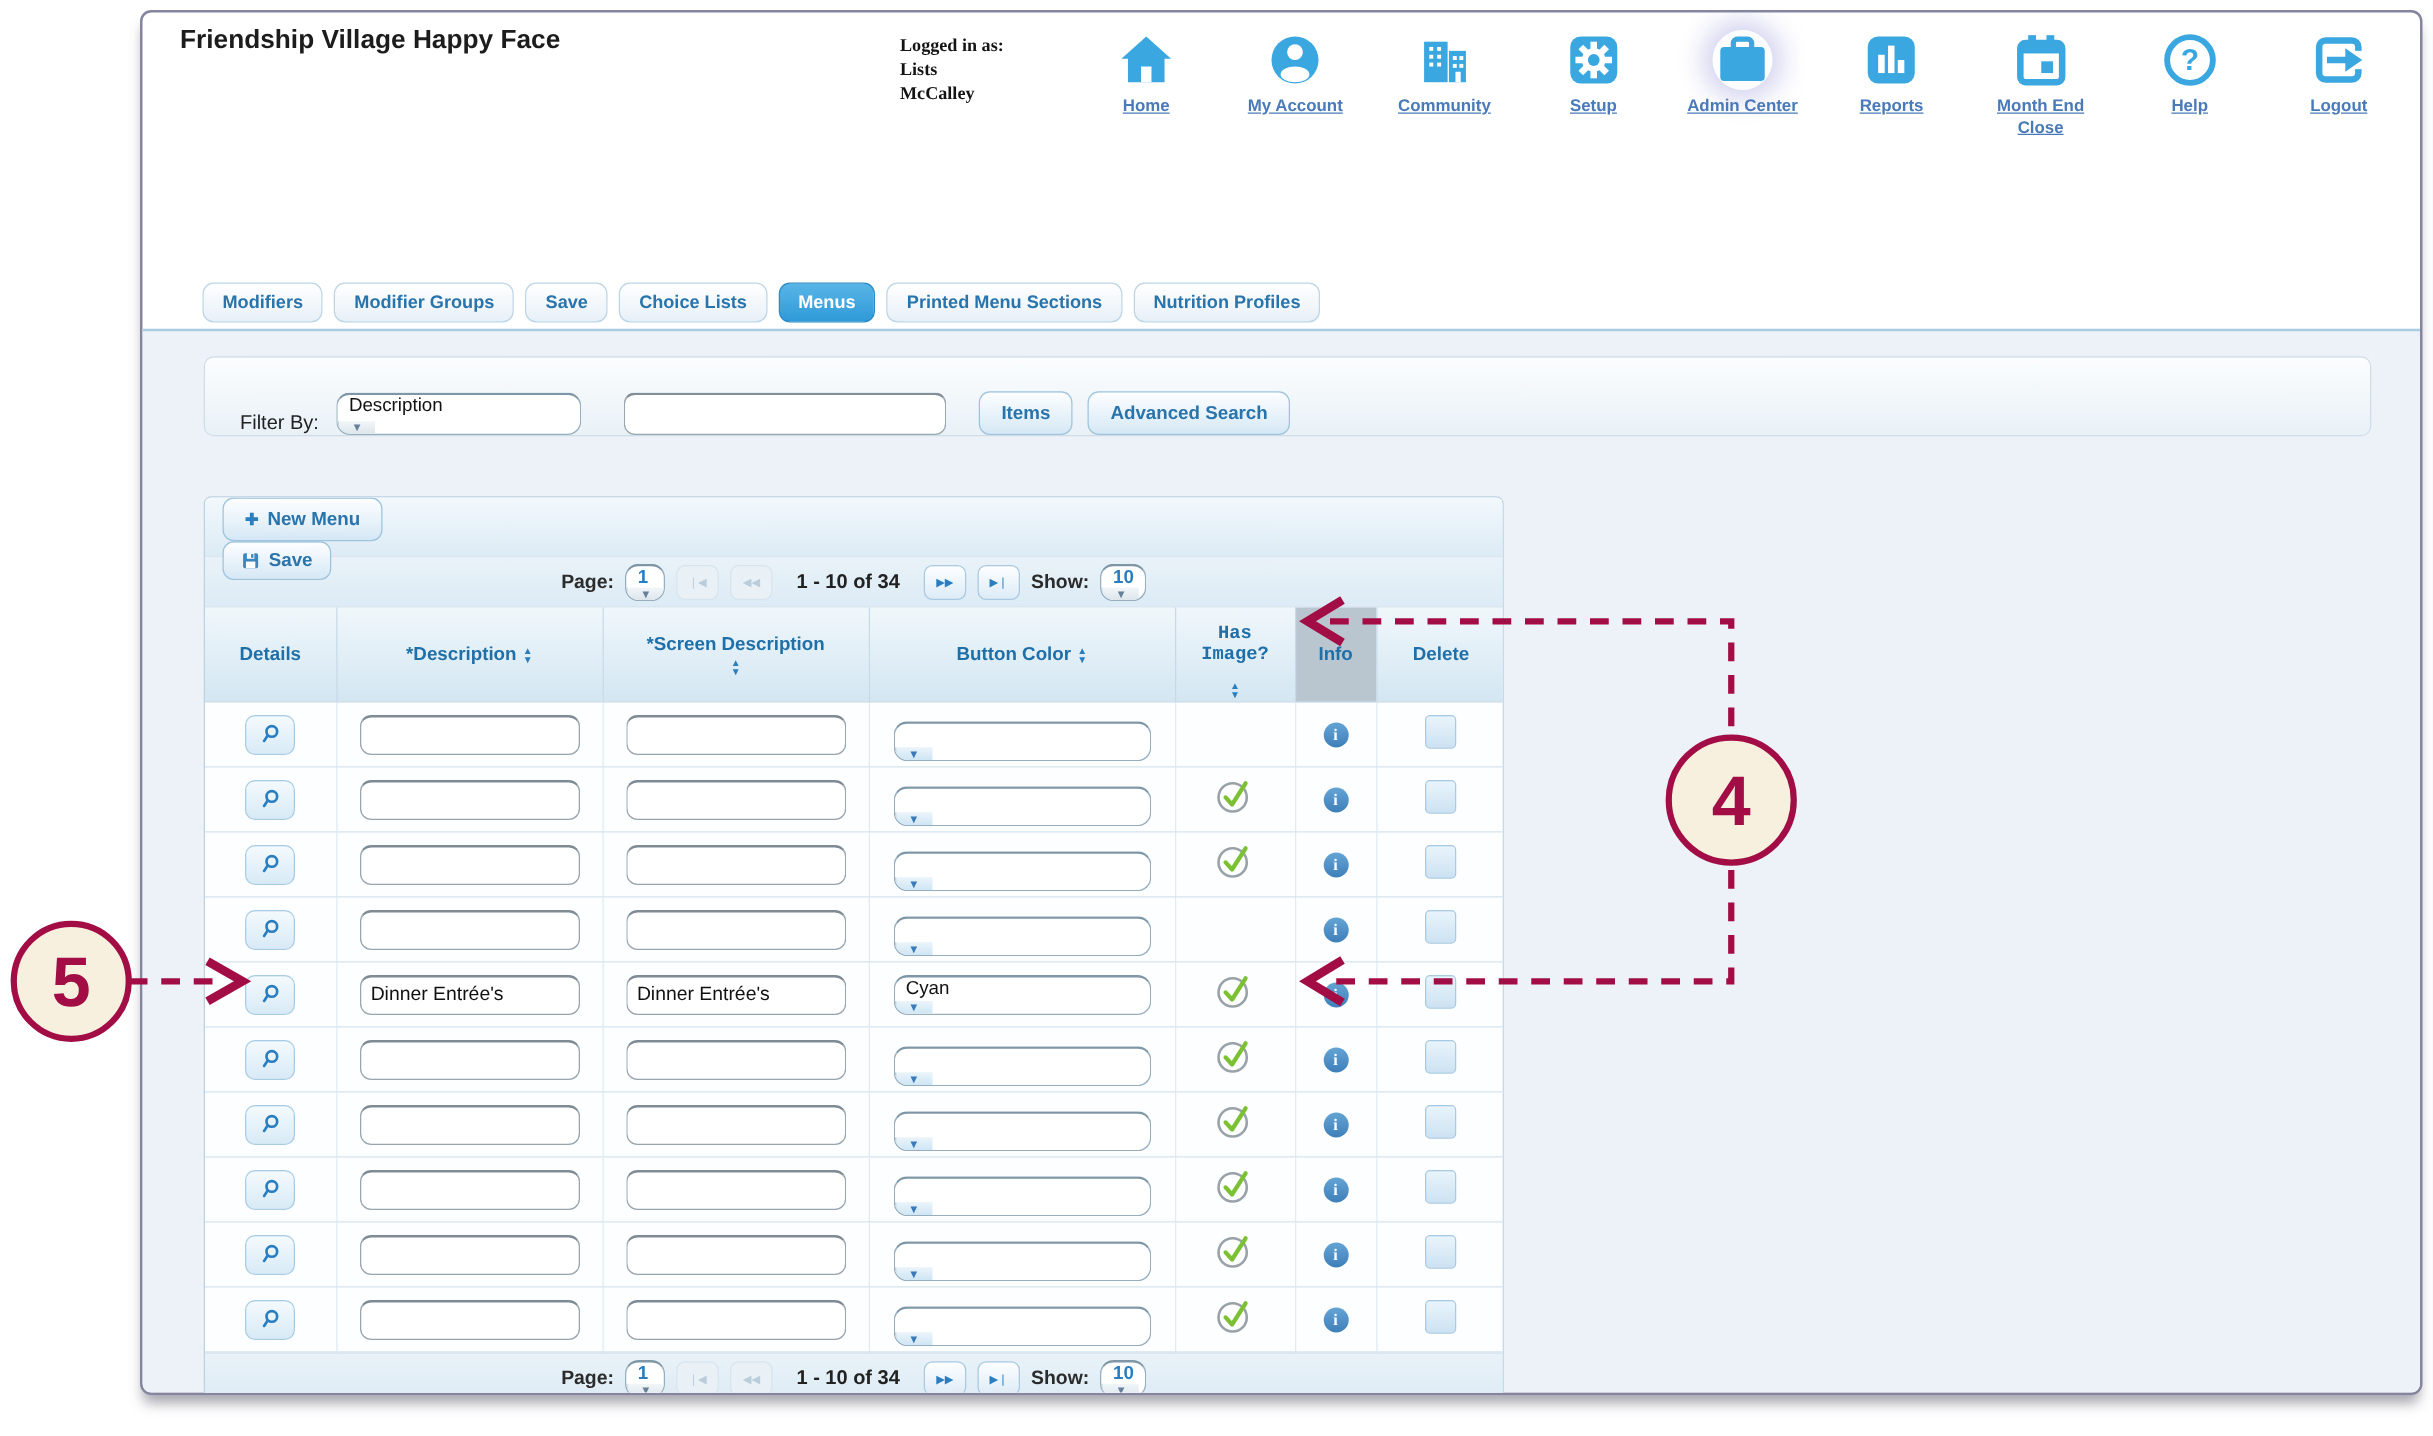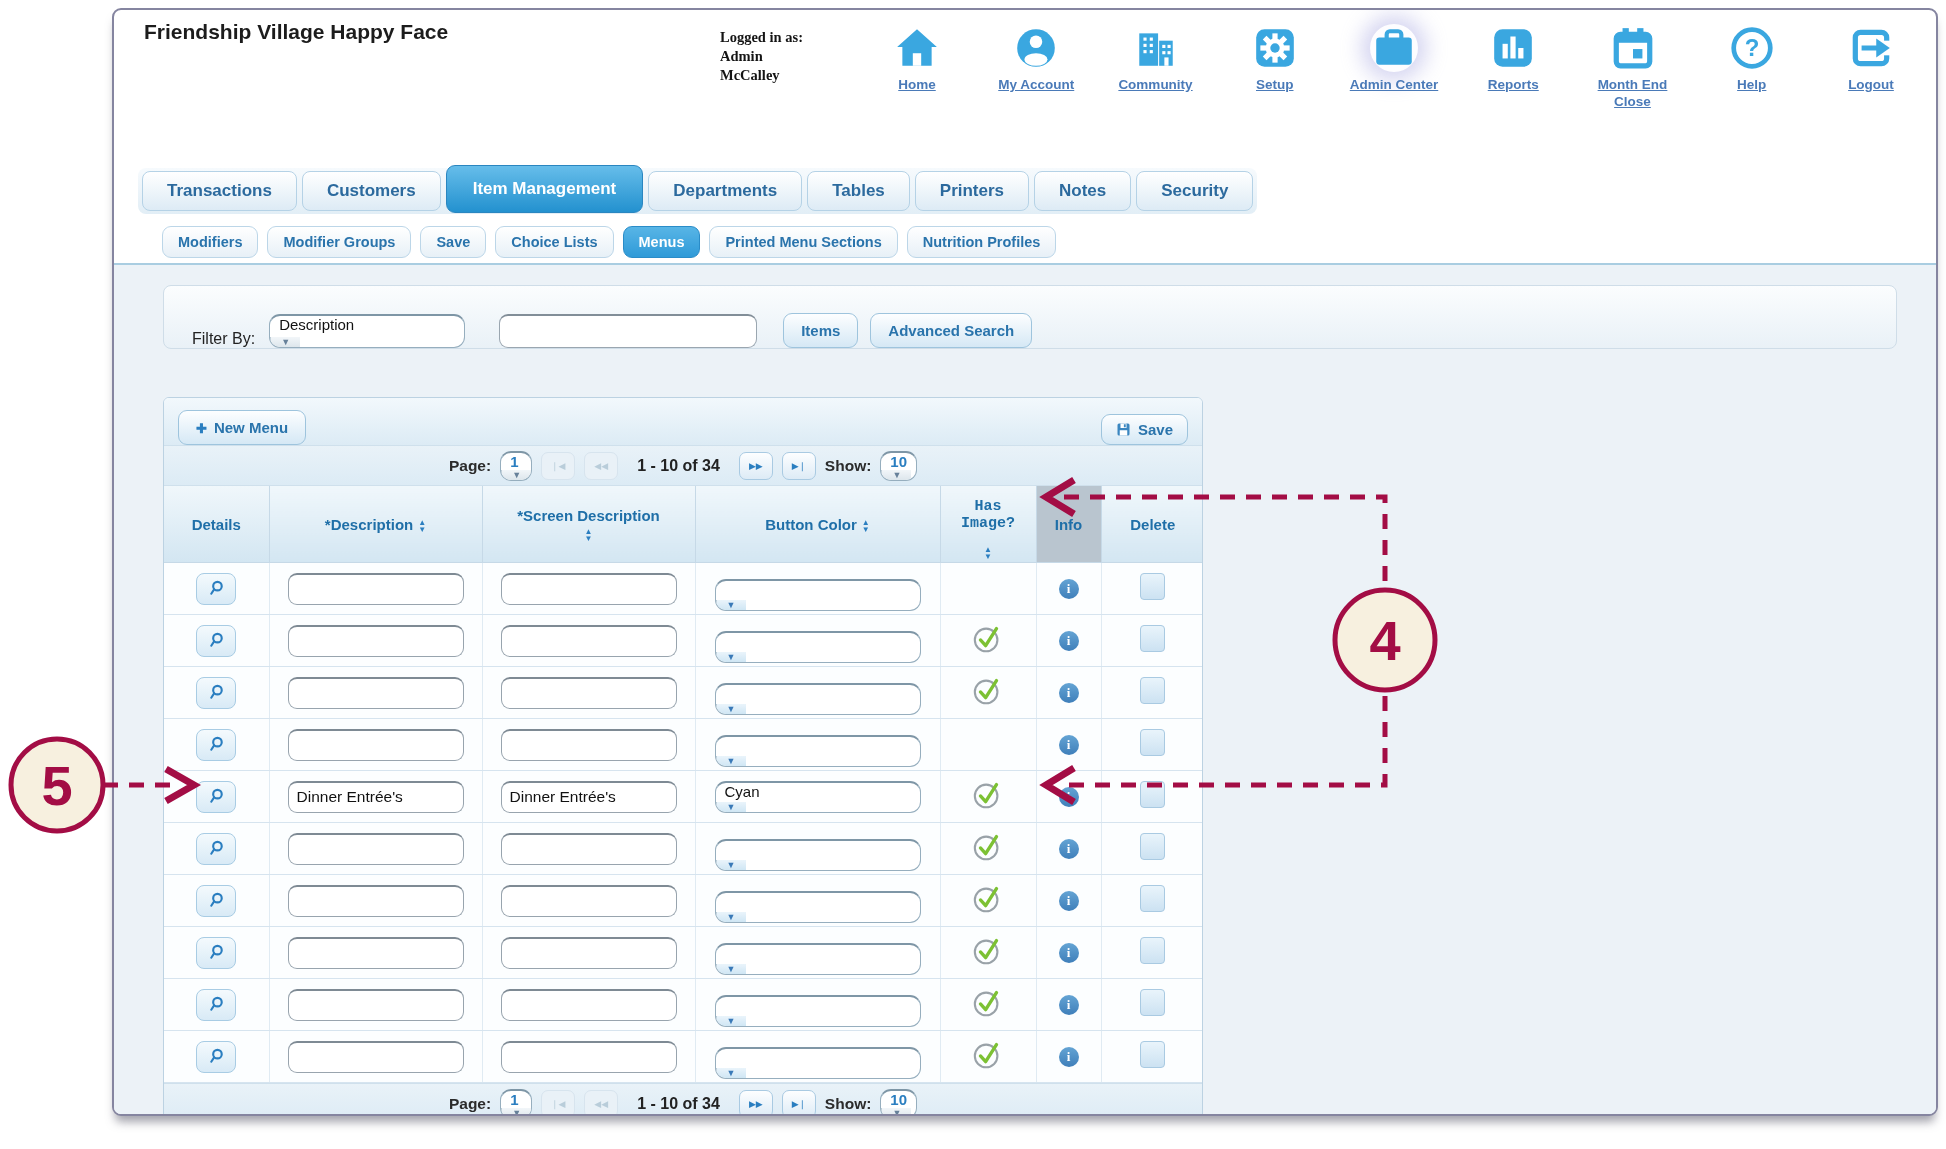--- a/index.html
+++ b/index.html
@@ -79,22 +79,22 @@
                border-left:1px solid #b9c9d4; background:linear-gradient(#f2f6f9,#dde6ec); }
   .sel-arrow::after { content:"▼"; font-size:9px; color:#67819a; }
   .sel-arrow.blue { background:linear-gradient(#eaf4fb,#cfe6f4); }
   .sel-arrow.blue::after { color:#3a7ab8; }
   .filter-select { width:196px; justify-content:space-between; }
 
   
   .grid { position:absolute; left:49px; top:132px; width:1040px;
           border:1px solid #bcd2e2; border-radius:6px; background:#fcfeff; overflow:hidden; }
   .gtoolbar { height:48px; background:linear-gradient(#f2f8fc,#dcebf5);
-              border-bottom:1px solid #cfe0ec; display:flex; align-items:flex-end;
-              justify-content:space-between; padding:0 14px; }
+              border-bottom:1px solid #cfe0ec; display:flex; align-items:flex-start;
+              justify-content:space-between; padding:0 14px;flex-direction:column; }
   .new-menu-btn::before { content:"✚"; color:#2a7ec0; margin-right:7px; font-size:13px; }
   .save-btn { display:flex; align-items:center; gap:7px; padding:6px 14px; }
   .save-btn svg { width:15px; height:15px; }
 
   .pagerbar { height:40px; background:linear-gradient(#e9f2f8,#dcebf5);
               border-bottom:1px solid #cfe0ec; display:flex; align-items:center;
               justify-content:center; }
   .pagerbar.bottom { border-top:1px solid #cfe0ec; border-bottom:none; }
   .pager { display:flex; align-items:center; gap:9px; }
   .pg-label { font-size:15.5px; font-weight:bold; color:#2b2b2b; }
@@ -156,21 +156,21 @@
 <body>
 
 <div class="win">
 
   <div class="logo-block">
     <div class="tagline">Friendship Village Happy Face</div>
   </div>
 
   <div class="logged">
     <div>Logged in as:</div>
-    <div>Admin</div>
+    <div>Lists</div>
     <div>McCalley</div>
   </div>
 
   <div class="top-nav">
       <div class="nav-item">
       <span class="nav-icon-wrap">
           <svg viewBox="0 0 44 44">
             <path d="M22 4 L41 21 H36 V39 H8 V21 H3 Z" fill="#3aa7e0"></path>
             <rect x="18" y="27" width="8" height="12" fill="#fff"></rect>
           </svg>
@@ -274,30 +274,20 @@
             <rect x="7" y="7" width="30" height="30" rx="5" fill="none" stroke="#3aa7e0" stroke-width="5"></rect>
             <rect x="30" y="15" width="11" height="14" fill="#fff"></rect>
             <line x1="13" y1="22" x2="30" y2="22" stroke="#3aa7e0" stroke-width="5"></line>
             <polygon points="27,13 40,22 27,31" fill="#3aa7e0"></polygon>
           </svg>
         </span>
       <span class="nav-label">Logout</span>
     </div>
     </div>
 
-  <div class="main-tabs">
-      <div class="tab">Transactions</div>
-      <div class="tab">Customers</div>
-      <div class="tab active">Item Management</div>
-      <div class="tab">Departments</div>
-      <div class="tab">Tables</div>
-      <div class="tab">Printers</div>
-      <div class="tab">Notes</div>
-      <div class="tab">Security</div>
-    </div>
   <div class="sub-tabs">
       <div class="subtab">Modifiers</div>
       <div class="subtab">Modifier Groups</div>
       <div class="subtab">Save</div>
       <div class="subtab">Choice Lists</div>
       <div class="subtab active">Menus</div>
       <div class="subtab">Printed Menu Sections</div>
       <div class="subtab">Nutrition Profiles</div>
     </div>
 

